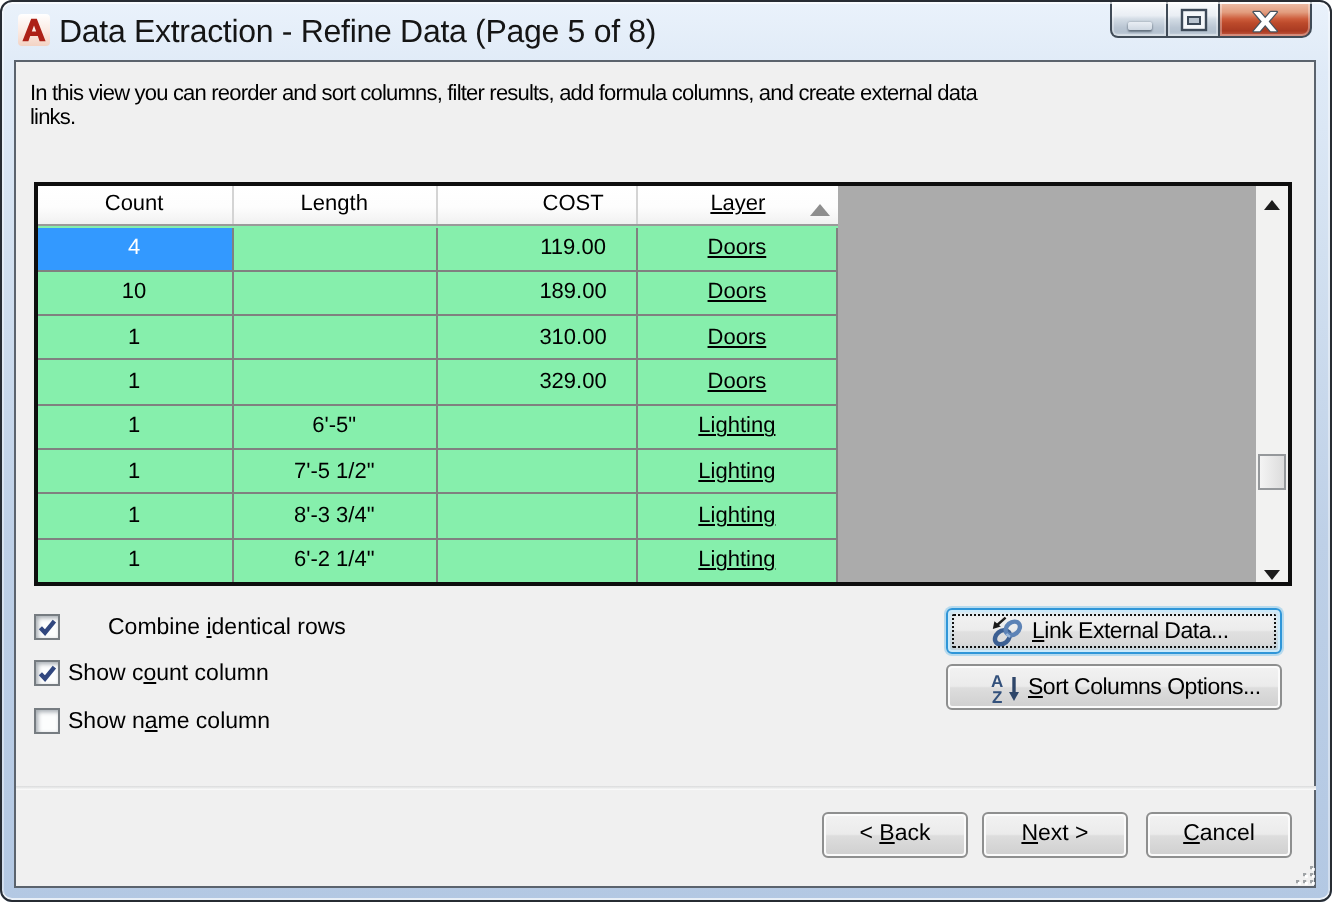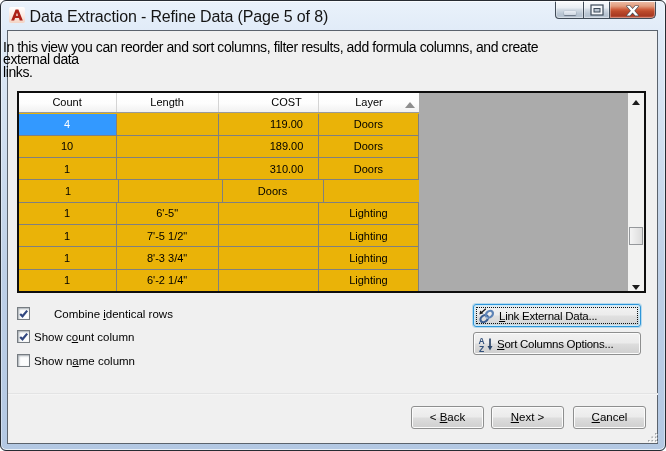--- a/index.html
+++ b/index.html
@@ -26,53 +26,53 @@
   .cap.min{width:29px;border-bottom-left-radius:4px;
     background:linear-gradient(180deg,#fbfcfd 0%,#e9eef4 40%,#d3dce5 50%,#bac6d3 75%,#b4c1cf 88%,#c8d3de 100%);}
   .cap.max{width:27px;
     background:linear-gradient(180deg,#fbfcfd 0%,#e9eef4 40%,#d3dce5 50%,#bac6d3 75%,#b4c1cf 88%,#c8d3de 100%);}
   .cap.close{width:47px;border-bottom-right-radius:5px;
     background:linear-gradient(180deg,#eec0ab 0%,#e29d7f 30%,#cd5c3b 50%,#bc4a2b 62%,#a93a22 85%,#c65d45 100%);}
   .mindash{position:absolute;left:8px;top:9.5px;width:12px;height:4px;background:linear-gradient(180deg,#e9eef4,#cfd8e2);border-radius:1px;
     box-shadow:0 1px 1px rgba(40,52,66,.5),0 0 1px rgba(40,52,66,.45);}
 
   
-  .instr{position:absolute;left:3px;top:40.5px;width:560px;font-size:14px;line-height:12.8px;letter-spacing:-0.4px;color:#000;}
-
-  
-  .tbl{position:absolute;left:16.5px;top:91px;width:629px;height:202px;border:2px solid #0e0e0e;background:#eab308;}
+  .instr{position:absolute;left:15px;top:40.5px;width:560px;font-size:11px;line-height:12.8px;letter-spacing:-0.4px;color:#000;}
+
+  
+  .tbl{position:absolute;left:16.5px;top:91px;width:629px;height:202px;border:2px solid #0e0e0e;background:#86efac;}
   .cols{position:absolute;left:0;top:0;width:400px;height:198px;}
   .hdr{position:absolute;left:0;top:0;width:400px;height:19.5px;display:flex;
     background:linear-gradient(180deg,#ffffff 0%,#fdfdfd 55%,#f1f1f1 100%);
     border-bottom:1px solid #9a9a9a;}
   .hc{font-size:11px;line-height:19px;text-align:center;color:#000;border-right:1px solid #d4d4d4;}
   .hc:last-child{border-right:none;}
   .sorttri{position:absolute;left:386px;top:9px;width:0;height:0;
     border-left:5px solid transparent;border-right:5px solid transparent;border-bottom:6px solid #8e8e8e;}
   .rows{position:absolute;left:0;top:20.5px;width:400px;height:177.5px;display:flex;flex-direction:column;}
   .row{flex:1;display:flex;border-bottom:1px solid #808080;}
   .row:last-child{border-bottom:none;}
   .cell{font-size:11px;display:flex;align-items:center;justify-content:center;color:#000;border-right:1px solid #808080;}
-  .w1{width:100px;}.w2{width:104px;}.w3{width:102px;padding-left:36px;}.w4{width:101px;}
+  .w1{width:100px;}.w2{width:104px;}.w3{width:102px;padding-left:36px;}.w4{width:101px;text-decoration:underline;}
   .sel{background:#3399ff;color:#fff;}
   .grayzone{position:absolute;left:400px;top:0;width:209px;height:198px;background:#ababab;}
   .sbar{position:absolute;left:609px;top:0;width:16px;height:198px;background:#f2f2f1;}
   .uparr{position:absolute;left:4px;top:6.5px;width:0;height:0;border-left:4px solid transparent;border-right:4px solid transparent;border-bottom:5.5px solid #1c1c1c;}
   .dnarr{position:absolute;left:4px;bottom:1.5px;width:0;height:0;border-left:4px solid transparent;border-right:4px solid transparent;border-top:5.5px solid #1c1c1c;}
   .thumb{position:absolute;left:1px;top:134px;width:14px;height:18px;background:linear-gradient(90deg,#f4f4f4,#dcdcdc);border:1px solid #95989b;}
 
   
   .cbrow{position:absolute;left:17px;height:13px;display:flex;align-items:center;}
   .cbox{width:13px;height:13px;border:1px solid #767c81;background:#fcfdfd;
     box-shadow:inset 1px 1px 2px rgba(105,115,125,.6);position:relative;}
   .cblbl{margin-left:4px;font-size:11.5px;color:#000;white-space:nowrap;position:relative;top:0px;}
 
   
   .abtn{position:absolute;left:473px;width:168px;height:23px;border-radius:3px;
-    border:1px solid #8e8f8f;display:flex;align-items:center;padding-left:4px;
+    border:1px solid #8e8f8f;display:flex;align-items:center;padding-left:21px;
     background:linear-gradient(180deg,#f2f2f2 0%,#ebebeb 48%,#dddddd 52%,#cfcfcf 100%);
     box-shadow:inset 0 0 0 1px #fbfbfb;}
   .abtn .txt{font-size:11.5px;letter-spacing:-0.25px;color:#000;margin-left:3px;white-space:nowrap;}
   .abtn.focused{border:1px solid #2f96d8;
     background:linear-gradient(180deg,#f3f3f3 0%,#ececec 48%,#e0e0e0 52%,#d5d5d5 100%);
     box-shadow:inset 0 0 0 1px #cdeafa, 0 0 0 1px rgba(110,190,235,.45), inset 0 0 3px 1px rgba(140,205,240,.55);}
   .abtn.focused:after{content:"";position:absolute;left:2px;top:2px;right:2px;bottom:2px;border:1px dotted #111;border-radius:1px;}
 
   
   .etch{position:absolute;left:8px;top:393px;width:650px;height:2px;background:linear-gradient(180deg,#dadbdc,#fdfdfd);}
@@ -140,20 +140,21 @@
           </div>
         <div class="row">
             <div class="cell w1">1</div>
             <div class="cell w2"></div>
             <div class="cell w3">310.00</div>
             <div class="cell w4">Doors</div>
           </div>
         <div class="row">
             <div class="cell w1">1</div>
             <div class="cell w2"></div>
+            <div class="cell w3">329.00</div>
             <div class="cell w4">Doors</div>
           </div>
         <div class="row">
             <div class="cell w1">1</div>
             <div class="cell w2">6'-5"</div>
             <div class="cell w3"></div>
             <div class="cell w4">Lighting</div>
           </div>
         <div class="row">
             <div class="cell w1">1</div>

